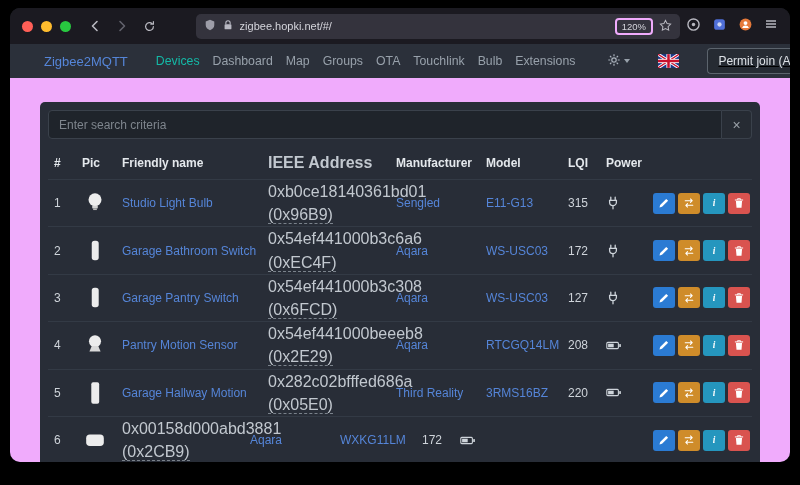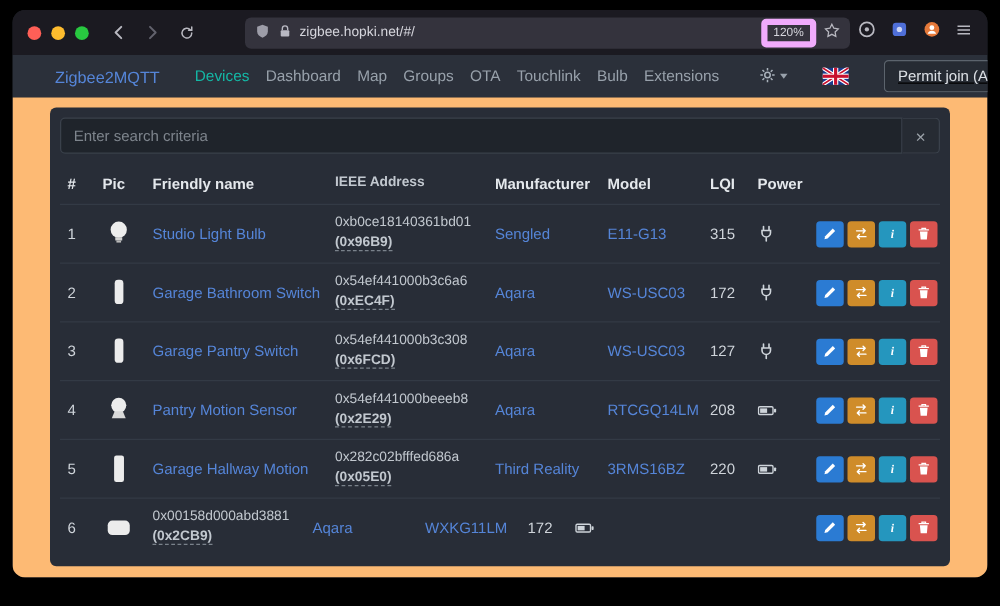--- a/index.html
+++ b/index.html
@@ -13,21 +13,21 @@
   .toolbar { flex:0 0 36px; background:#1b1a21; display:flex; align-items:center;
     padding:0 12px; gap:6px; }
   .traffic { display:flex; gap:8px; margin-right:8px; }
   .dot { width:11px; height:11px; border-radius:50%; }
   .dot.red{background:#ff5f57}.dot.yellow{background:#febc2e}.dot.green{background:#28c840}
   .tool-ic { width:22px; height:22px; display:flex; align-items:center; justify-content:center; }
   .urlbar { margin-left:30px; width:510px; height:25px; background:#34333d;
     border-radius:5px; display:flex; align-items:center; padding:0 8px; gap:6px;
     color:#d5d5dc; font-size:11px; }
   .url-spacer { flex:1; }
-  .zoom-pill { border:5px solid #f0abfc; border-radius:4px; padding:1px 5px;
+  .zoom-pill { border:2px solid #f0abfc; border-radius:4px; padding:1px 5px;
     font-size:9.5px; color:#d5d5dc; white-space:nowrap; }
   .right-icons { margin-left:auto; display:flex; gap:11px; align-items:center; }
 
   
   .navbar { flex:0 0 34px; background:#2b303a; display:flex; align-items:center;
     padding:0 34px; gap:28px; font-size:12.3px; }
   .brand { color:#5585d8; font-size:13px; text-decoration:none; cursor:pointer; flex-shrink:0; }
   .nav { display:flex; gap:13px; align-items:center; }
   .nav-link { color:#98a1ab; text-decoration:none; cursor:pointer; white-space:nowrap; }
   .nav-link.active { color:#14b8a6; }
@@ -39,21 +39,21 @@
   .permit-main { background:#262b33; border:1px solid #5c646d; border-right:none;
     color:#dde1e6; font-size:12px; padding:0 10px; border-radius:4px 0 0 4px;
     font-family:inherit; cursor:pointer; white-space:nowrap; }
   .permit-caret { background:#262b33; border:1px solid #5c646d; width:20px;
     border-radius:0 4px 4px 0; display:flex; align-items:center; justify-content:center; cursor:pointer; }
   .permit-caret .caret { border-top-color:#dde1e6; }
   .toggle { width:36px; height:20px; border-radius:10px; background:#2f80ed;
     position:relative; cursor:pointer; flex-shrink:0; }
 
   
-  .content { flex:1; background:#fdba74; padding:8px 30px 0; }
+  .content { flex:1; background:#f0abfc; padding:24px 30px 0; }
   .card { background:#282d37; border-radius:5px; padding:8px; }
   .searchgrp { display:flex; height:29px; }
   .search-input { flex:1; background:#1f242b; border:1px solid #3a414b;
     border-radius:4px 0 0 4px; color:#cfd4da; font-size:12px; padding:0 10px;
     font-family:inherit; outline:none; }
   .search-input::placeholder { color:#7e858d; }
   .search-clear { width:30px; background:#262b33; border:1px solid #3a414b;
     border-left:none; border-radius:0 4px 4px 0; color:#9aa1a8; font-size:14px;
     cursor:pointer; }
 
@@ -61,22 +61,22 @@
   .thead { display:flex; align-items:center; min-height:32px; font-weight:bold; color:#e4e8ec; }
   .trow { display:flex; align-items:center; min-height:47px; border-top:1px solid #333a45; }
   .c { padding:0 6px; flex-shrink:0; }
   .num{width:28px}.pic{width:40px;display:flex;align-items:center}
   .name{width:146px;white-space:nowrap}.ieee{width:128px}
   .mfr{width:90px;white-space:nowrap}.model{width:82px;white-space:nowrap}
   .lqi{width:38px}.power{width:48px;display:flex;align-items:center}
   .actions { flex:1 1 auto; display:flex; justify-content:flex-end; gap:3px;
     align-items:center; padding:0 2px 0 0; min-width:0; }
   a.link { color:#5585d8; text-decoration:none; cursor:pointer; }
-  .ieee { font-size:11px; line-height:1.45; color:#c2c8cf; }
-  .short { border-bottom:1px dashed #7a828b; cursor:help;font-weight:bold; }
+  .ieee { font-size:16px; line-height:1.45; color:#c2c8cf; }
+  .short { border-bottom:1px dashed #7a828b; cursor:help; }
   .abtn { width:22px; height:21px; border:none; border-radius:3px; display:flex;
     align-items:center; justify-content:center; cursor:pointer; padding:0; }
   .abtn.edit{background:#2b7bd3}.abtn.reconf{background:#cf8c2a}
   .abtn.info{background:#2596be}.abtn.del{background:#d9534f}
 </style>
 </head>
 <body>
 
 <div class="window">
 

